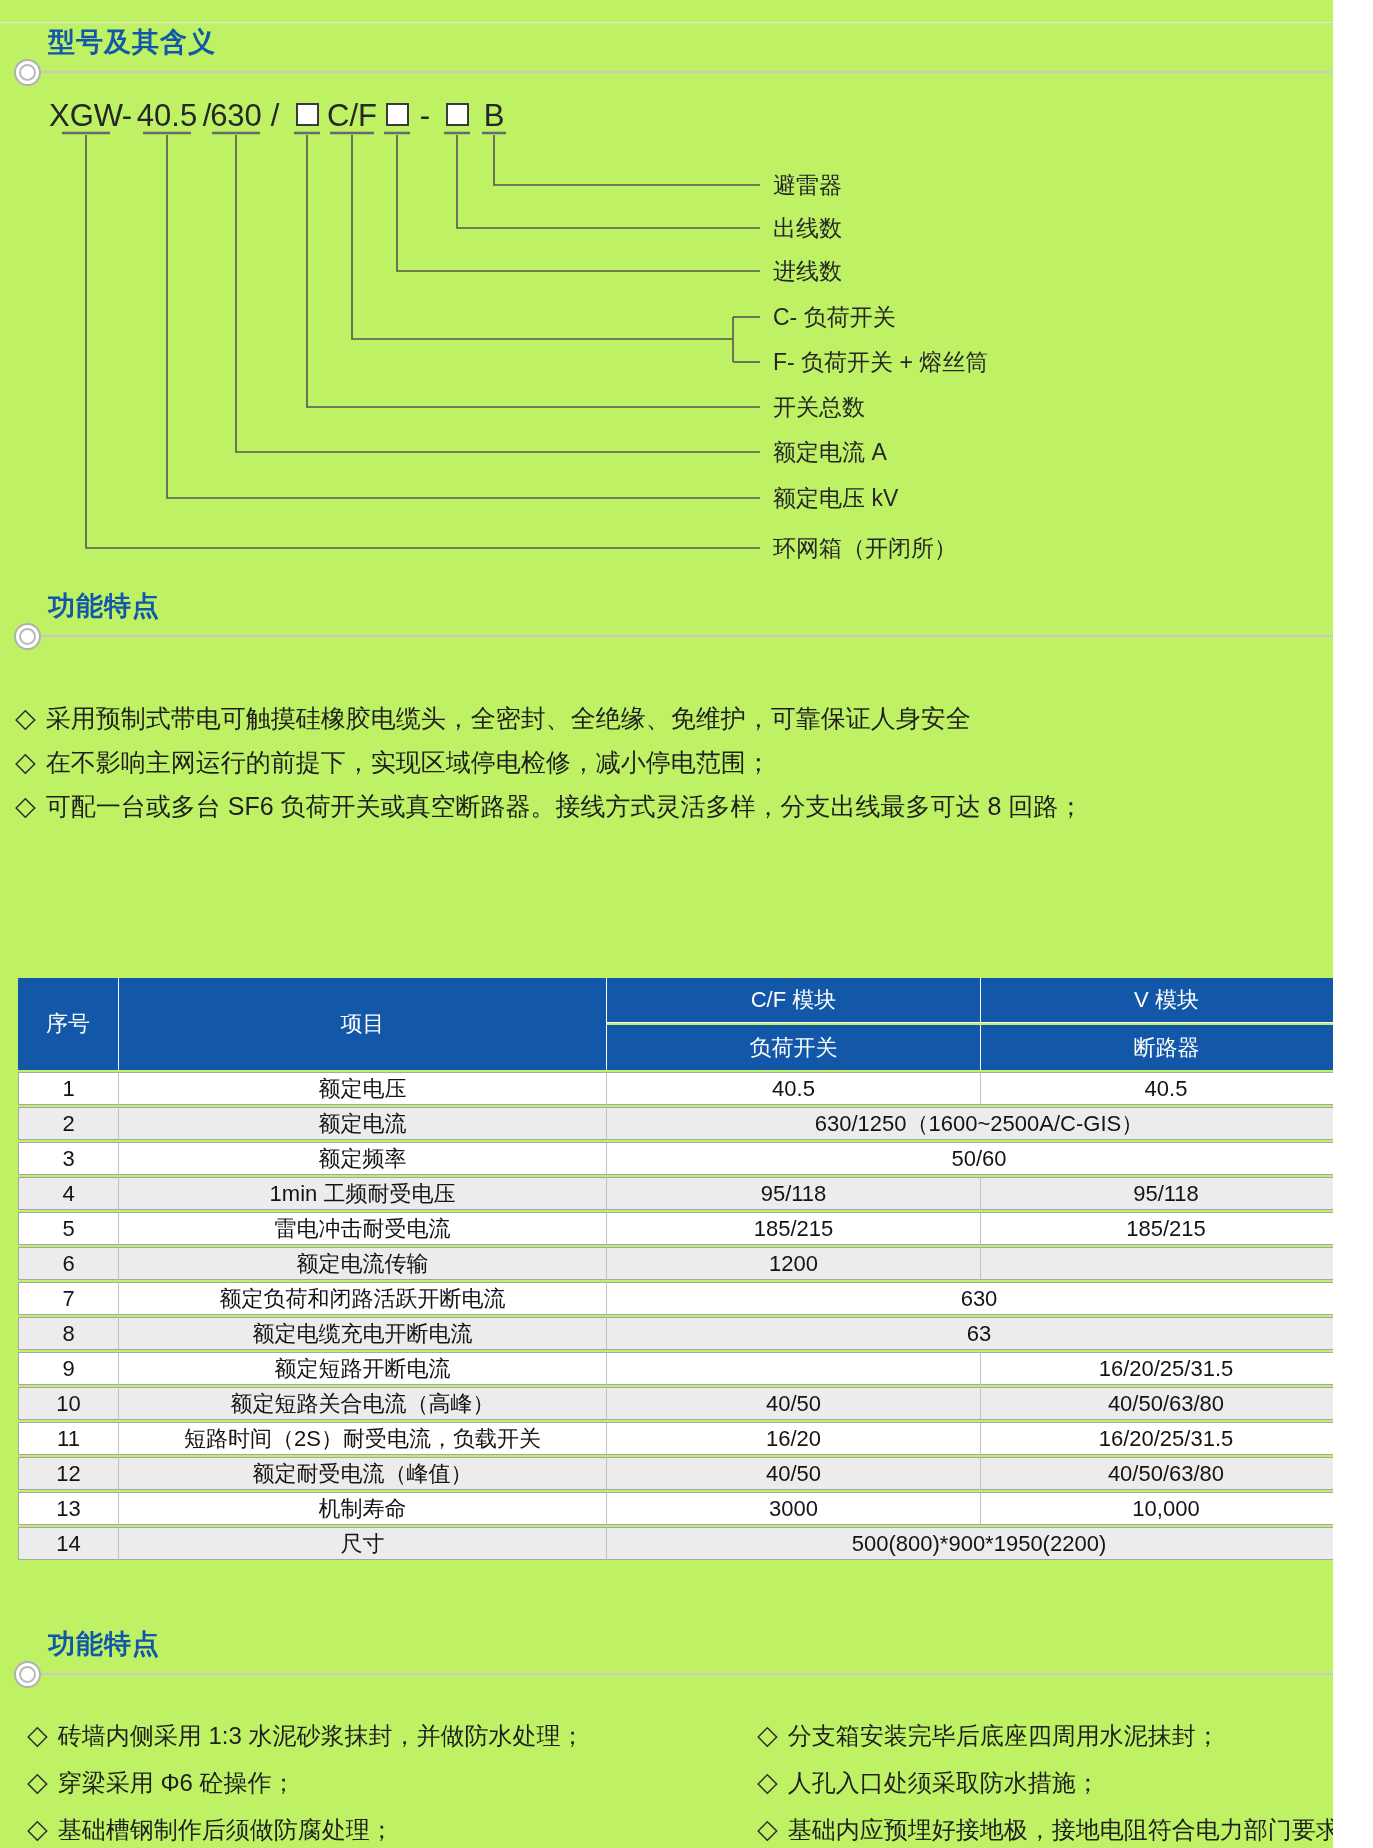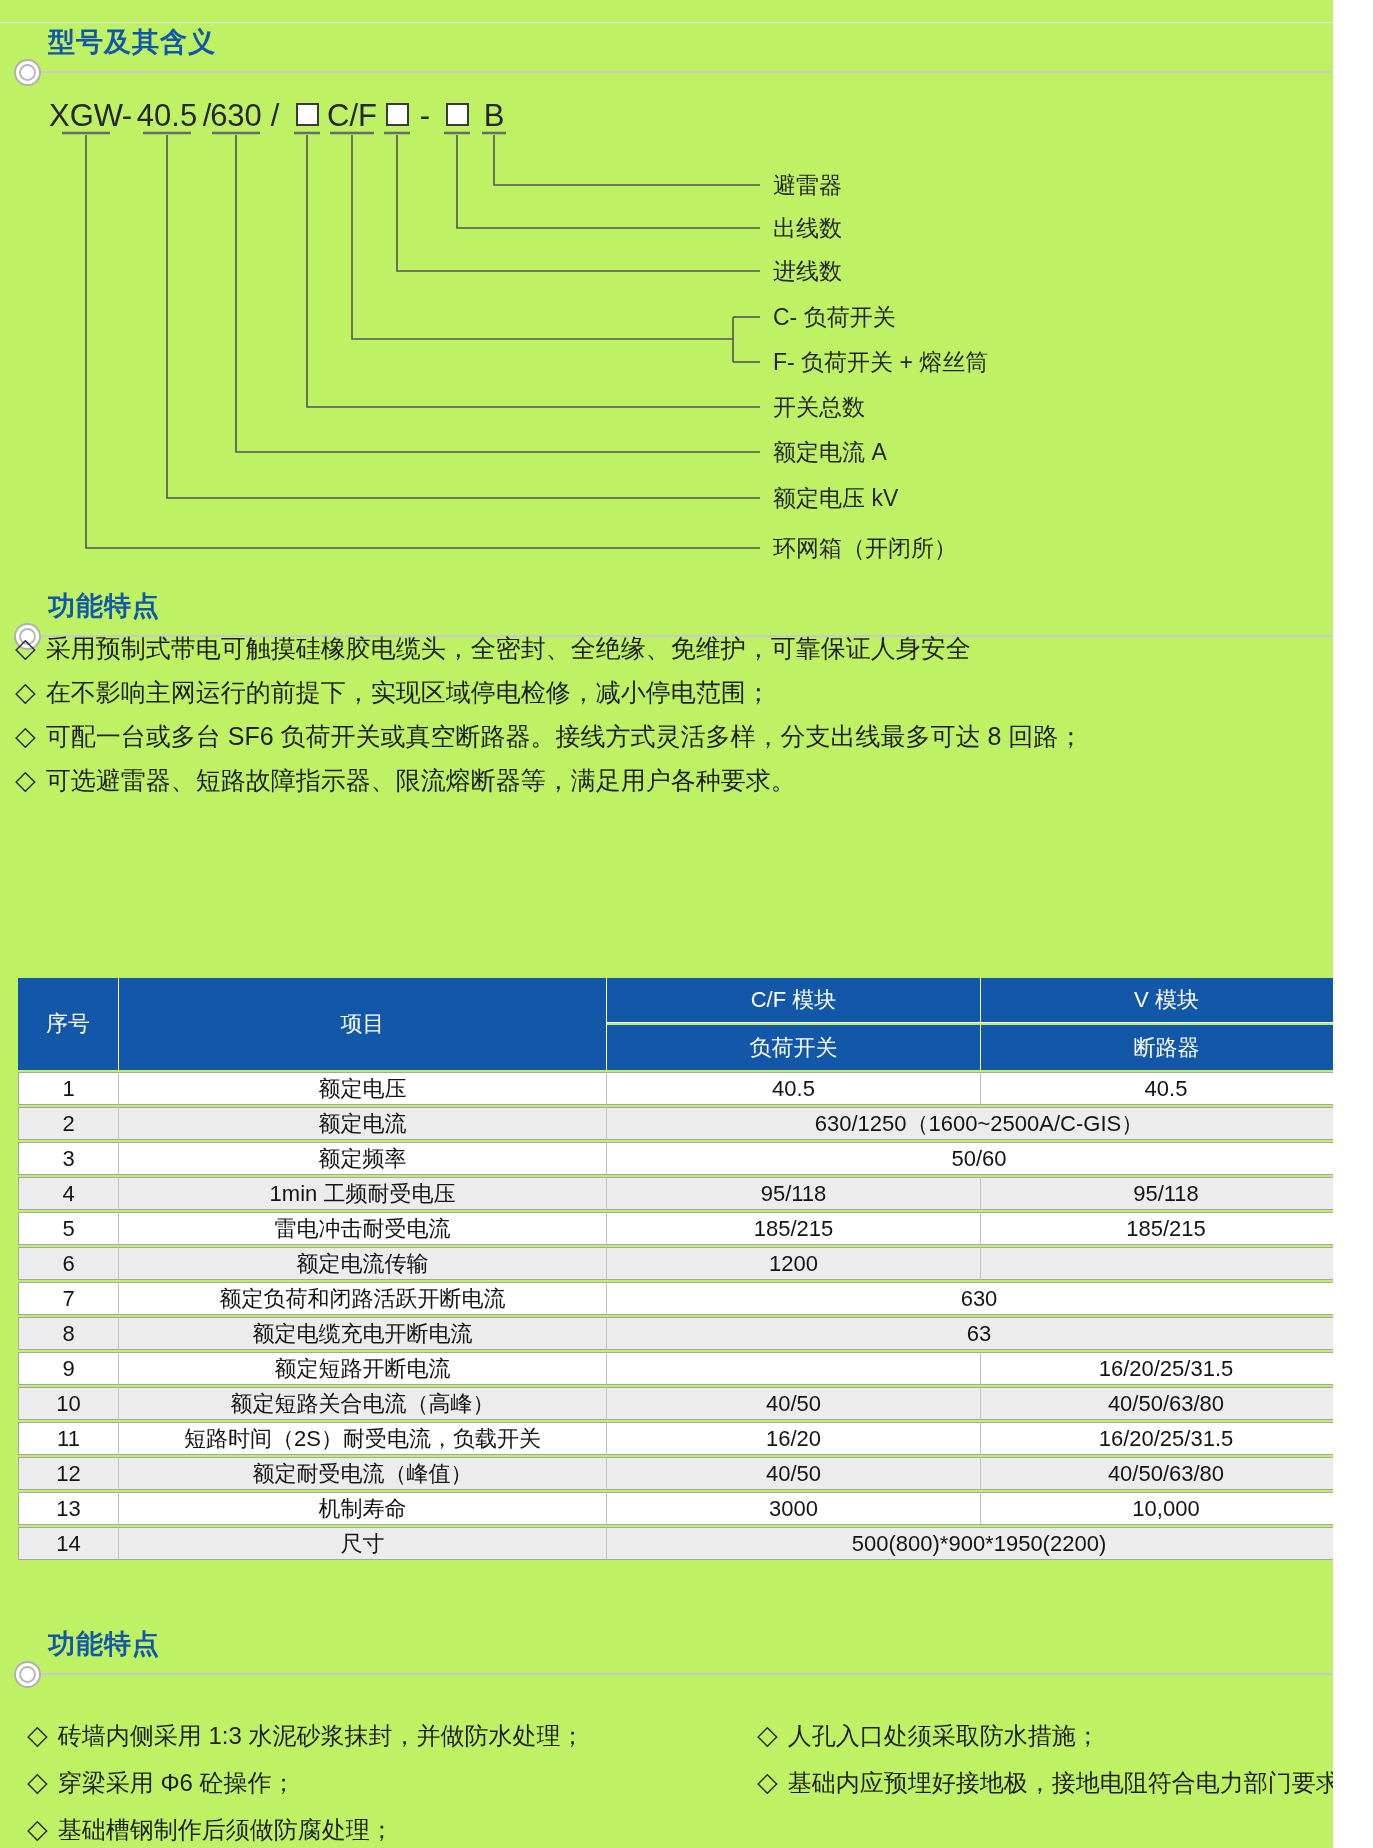--- a/index.html
+++ b/index.html
@@ -121,25 +121,24 @@
   <div class="sec-head" style="top:590px">
     <h2 class="sec-title">功能特点</h2>
     <div class="sec-rule">
       <span class="ring">
           <span class="ring-inner"></span>
         </span>
       <span class="rule-line"></span>
     </div>
   </div>
 
-  <ul class="features" style="top:626px">
+  <ul class="features" style="top:696px">
     <li><span class="diamond">◇</span><span>采用预制式带电可触摸硅橡胶电缆头，全密封、全绝缘、免维护，可靠保证人身安全</span></li>
     <li><span class="diamond">◇</span><span>在不影响主网运行的前提下，实现区域停电检修，减小停电范围；</span></li>
     <li><span class="diamond">◇</span><span>可配一台或多台 SF6 负荷开关或真空断路器。接线方式灵活多样，分支出线最多可达 8 回路；</span></li>
-    <li><span class="diamond">◇</span><span>可选避雷器、短路故障指示器、限流熔断器等，满足用户各种要求。</span></li>
   </ul>
 
 
   <table class="tech-table">
     <colgroup>
         <col style="width:101px">
         <col style="width:488px">
         <col style="width:374px">
         <col style="width:371px">
       </colgroup>
@@ -248,16 +247,17 @@
     </div>
   </div>
 
   <ul class="features features2 bfeat" style="top:1700px;left:15px">
     <li><span class="diamond">◇</span><span>砖墙内侧采用 1:3 水泥砂浆抹封，并做防水处理；</span></li>
     <li><span class="diamond">◇</span><span>穿梁采用 Φ6 砼操作；</span></li>
     <li><span class="diamond">◇</span><span>基础槽钢制作后须做防腐处理；</span></li>
   </ul>
 
   <ul class="features features2 bfeat" style="top:1700px;left:745px">
+    <li><span class="diamond">◇</span><span>分支箱安装完毕后底座四周用水泥抹封；</span></li>
     <li><span class="diamond">◇</span><span>人孔入口处须采取防水措施；</span></li>
     <li><span class="diamond">◇</span><span>基础内应预埋好接地极，接地电阻符合电力部门要求。</span></li>
   </ul>
 </div>
 
 </body></html>

